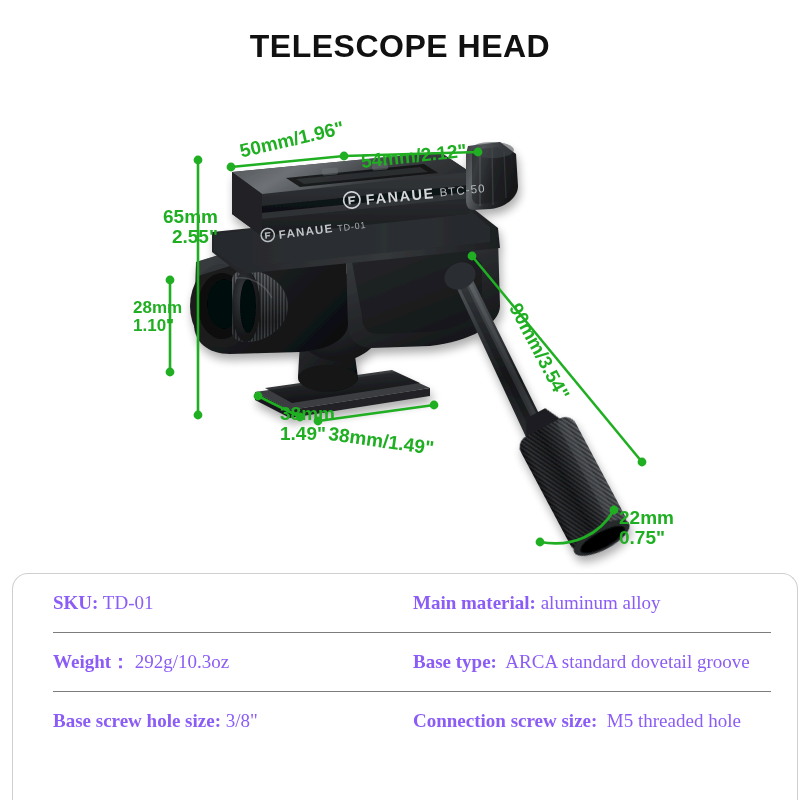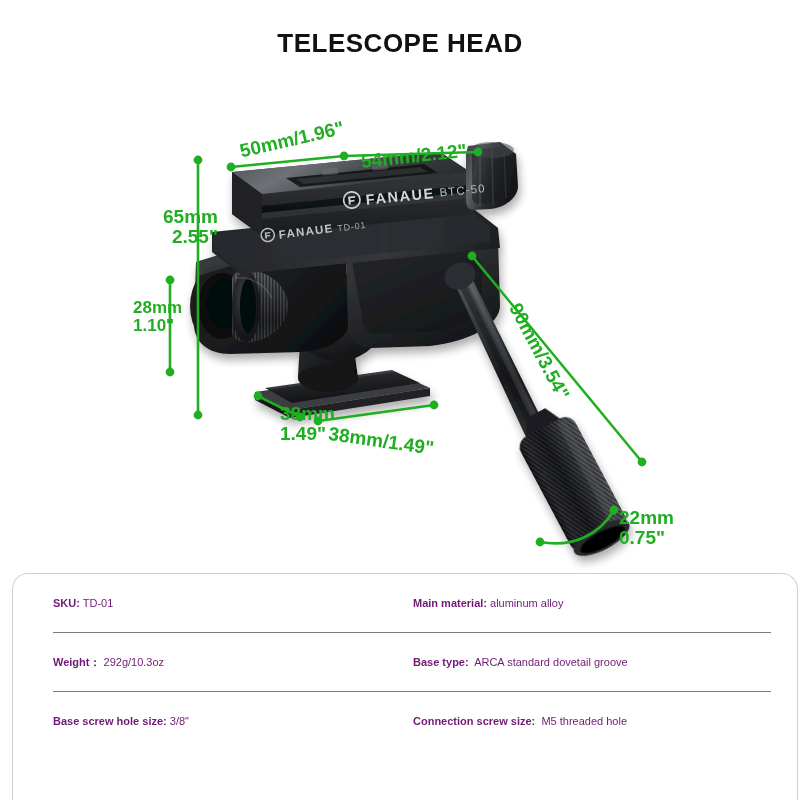--- a/index.html
+++ b/index.html
@@ -17,21 +17,21 @@
     -webkit-font-smoothing: antialiased;
   }
 
   
   .page-title {
     position: absolute;
     top: 28px;
     left: 0;
     width: 800px;
     text-align: center;
-    font-size: 26px;
+    font-size: 32px;
     font-weight: bold;
     letter-spacing: 0.5px;
     color: #111111;
     font-family: "Liberation Sans", sans-serif;
   }
 
   
   .product-stage {
     position: absolute;
     left: 0;
@@ -81,24 +81,24 @@
     width: 100%;
   }
   .spec-row {
     display: flex;
     align-items: center;
     height: 58px;
     padding: 0 0 0 40px;
     box-sizing: border-box;
   }
   .spec-cell {
-    font-size: 11px;
-    color: #701a75;
+    font-size: 19px;
+    color: #8b5cf6;
     white-space: pre;
-    font-family: Liberation Sans, sans-serif;
+    font-family: Liberation Serif, serif;
   }
   .spec-cell.left  { width: 360px; flex: 0 0 360px; }
   .spec-cell.right { flex: 1 1 auto; }
   .spec-key {
     font-weight: bold;
   }
   .spec-val {
     font-weight: normal;
   }
   .spec-divider {

